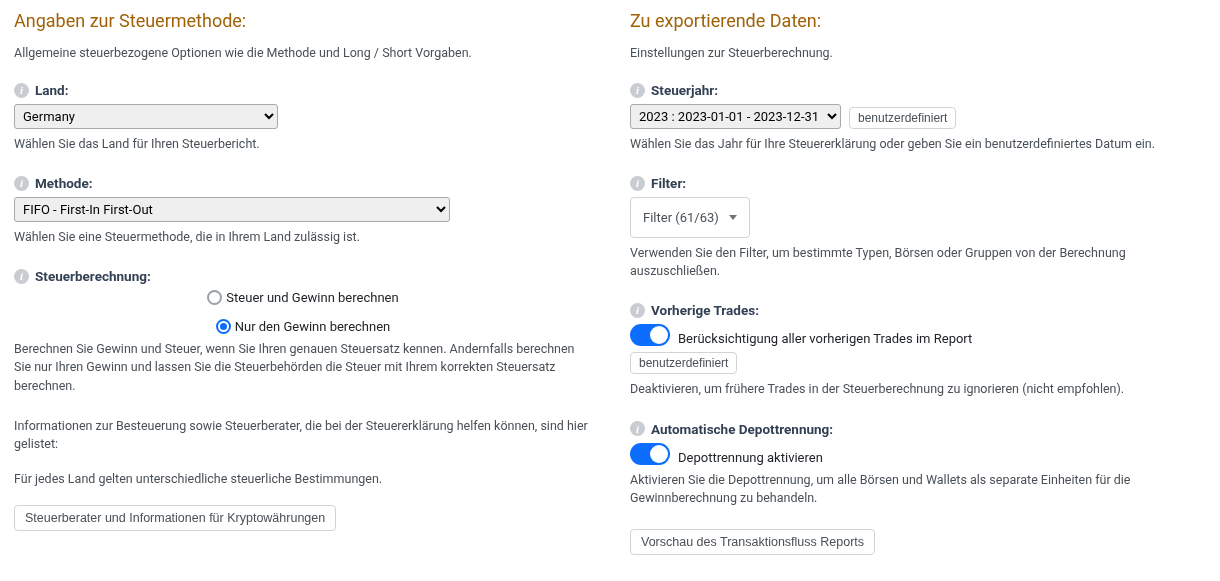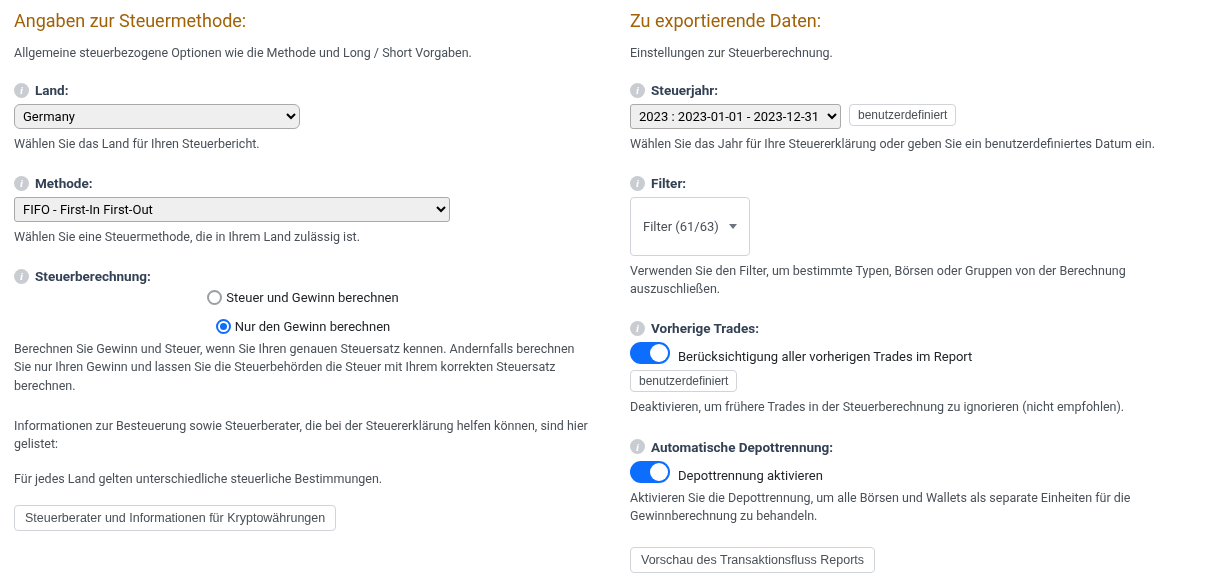--- a/index.html
+++ b/index.html
@@ -62,37 +62,37 @@
     line-height: 1.5;
   }
   select {
     font-size: 13px;
     padding: 3px 4px;
     border: 1px solid #a9a9a9;
     border-radius: 3px;
     background: #efefef;
     font-family: inherit;
   }
-  .sel-country { width: 286px; border-radius: 6px; }
+  .sel-country { width: 264px; }
   .sel-method  { width: 436px; }
   .btn {
     display: inline-block;
     font-size: 12.5px;
     padding: 5px 10px;
     border: 1px solid #d0d4d9;
     border-radius: 4px;
     background: #fff;
     color: #495057;
     cursor: pointer;
   }
   .btn-sm {
     font-size: 12px;
     padding: 3px 8px;
   }
-  .inline-row { display: flex; align-items: flex-start; gap: 8px; flex-wrap: wrap; }
+  .inline-row { display: flex; align-items: flex-end; gap: 8px; flex-wrap: wrap; }
   .radio-row {
     display: flex;
     gap: 14px;
     align-items: center;
     margin: 2px 0 6px 2px;
     font-size: 13px;
     flex-direction: column;
   }
   .radio-opt { display: inline-flex; align-items: center; gap: 4px; }
   .radio {
@@ -128,21 +128,21 @@
     border-radius: 50%;
     background: #fff;
     top: 2px; right: 2px;
   }
   .toggle-label { font-size: 13px; color: #212529; }
   .filter-btn {
     display: inline-flex;
     align-items: center;
     gap: 10px;
     font-size: 13px;
-    padding: 21px 12px;
+    padding: 12px 12px;
     border: 1px solid #d0d4d9;
     border-radius: 4px;
     background: #fff;
     color: #495057;
     cursor: pointer;
   }
   .chev {
     width: 0; height: 0;
     border-left: 4px solid transparent;
     border-right: 4px solid transparent;

